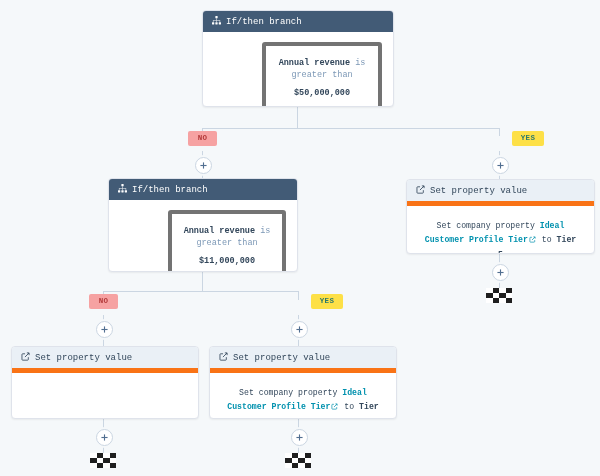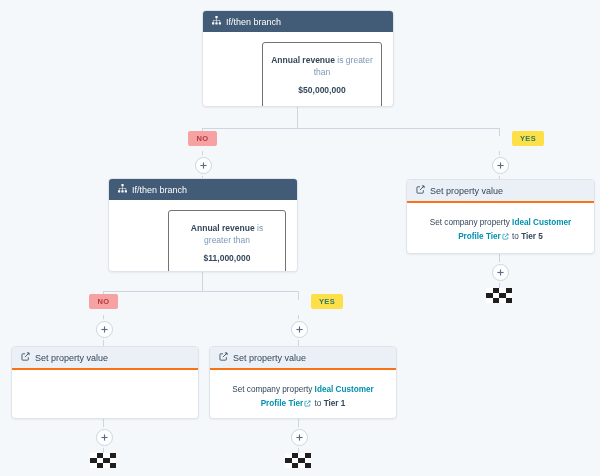--- a/index.html
+++ b/index.html
@@ -3,35 +3,35 @@
 <meta charset="utf-8">
 <style>
   html,body{margin:0;padding:0;}
   body{
     width:600px;height:476px;
     background:#f5f8fa;
     font-family:"Liberation Sans", sans-serif;
     -webkit-font-smoothing:antialiased;
     overflow:hidden;
   }
-  #canvas{position:relative;width:489px;height:476px;}
+  #canvas{position:relative;width:489px;height:476px;font-family:Liberation Mono, monospace;}
 
   
   .vline{position:absolute;width:1px;background:#cbd6e2;}
   .hline{position:absolute;height:1px;background:#cbd6e2;}
 
   
   .card{position:absolute;background:#ffffff;border:1px solid #dfe3eb;border-radius:4px;
         box-shadow:0 1px 2px rgba(0,0,0,.06);overflow:hidden;}
   .card-header{display:flex;align-items:center;gap:5px;padding:0 9px;height:21px;font-size:9px;}
   .card-header.branch{background:#425b76;color:#ffffff;}
-  .card-header.prop{background:#eaf0f6;color:#33475b;border-bottom:2px solid #f97316;}
+  .card-header.prop{background:#eaf0f6;color:#33475b;border-bottom:5px solid #f97316;}
   .card-body{padding:10px 11px 11px 11px;}
 
-  .cond-box{border:1px solid #737373;border-radius:3px;background:#ffffff;
+  .cond-box{border:4px solid #737373;border-radius:3px;background:#ffffff;
             padding:11px 8px 12px 8px;text-align:center;margin-left:48px;}
   .cond-line1{font-size:8.5px;color:#7c98b6;line-height:12px;}
   .cond-line1 b{color:#33475b;font-weight:bold;}
   .cond-line2{font-size:8.5px;color:#33475b;font-weight:bold;margin-top:6px;line-height:12px;}
 
   .prop-body{padding:13px 14px 15px 14px;text-align:center;font-size:8.2px;
              color:#33475b;line-height:14px;}
   .prop-body .lnk{color:#0091ae;font-weight:bold;}
   .prop-body .val{color:#33475b;font-weight:bold;}
   .ext-ico{display:inline-block;vertical-align:-1px;margin:0 1px;}

